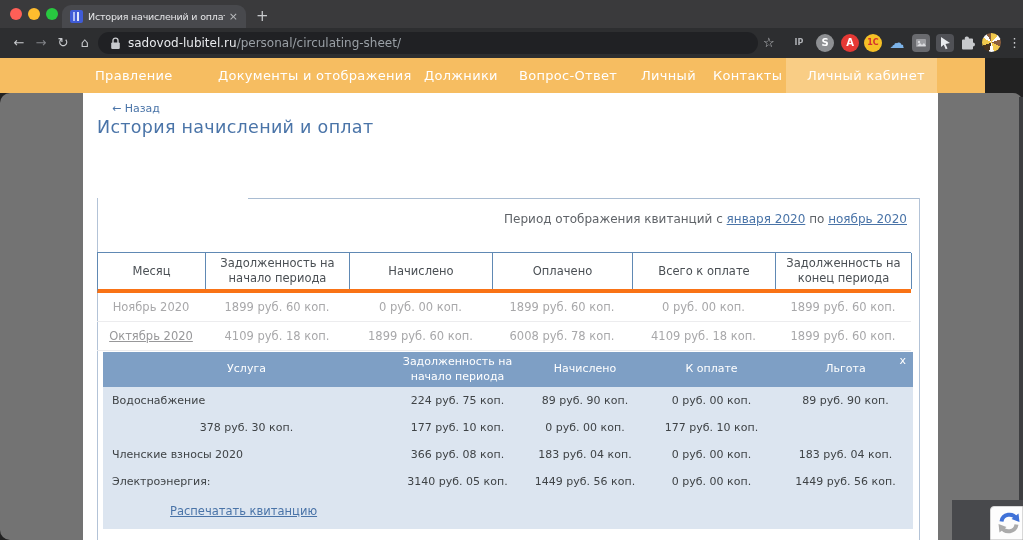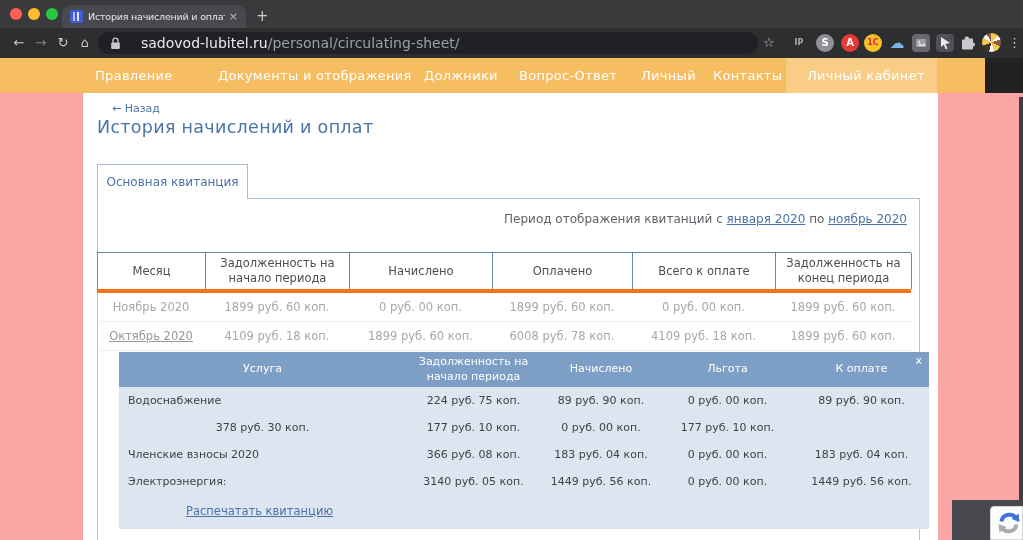--- a/index.html
+++ b/index.html
@@ -18,41 +18,41 @@
   .favicon:before{ content:""; position:absolute; left:3px; top:2px; width:2px; height:9px; background:#aebdf2; }
   .favicon:after{ content:""; position:absolute; left:7px; top:2px; width:2px; height:9px; background:#dfe6fb; }
   .btab-title { color:#e6e7e9; font-size:9.5px; white-space:nowrap; overflow:hidden; flex:1 1 auto; letter-spacing:-0.2px; }
   .btab-close { color:#b9bbbe; font-size:11px; margin-left:4px; flex:0 0 auto; cursor:default; }
   .newtab { position:absolute; left:256px; top:6px; color:#c8cacd; font-size:15px; line-height:20px; }
   .toolbar { position:absolute; left:0; top:28px; width:1023px; height:30px; background:#2d2e30; }
   .navbtn { position:absolute; top:5px; width:22px; height:20px; text-align:center; font-size:13px; line-height:20px; color:#c8cacd; }
   .navbtn.dim{ color:#808387; }
   .omnibox { position:absolute; left:98px; top:4px; width:660px; height:22px; border-radius:11px; background:#202124;
              display:flex; align-items:center; padding:0 12px; }
-  .omni-url { font-size:14px; white-space:nowrap;margin-left:13px; }
+  .omni-url { font-size:12px; white-space:nowrap; }
   .omni-url .domain{ color:#e8eaed; } .omni-url .path{ color:#9aa0a6; }
   .star { position:absolute; left:763px; top:5px; color:#c8cacd; font-size:13px; line-height:20px; }
   .ext { position:absolute; top:6px; width:18px; height:18px; border-radius:50%; text-align:center; }
   .ext-ip { left:790px; color:#aeb0b4; font-size:8px; font-weight:bold; line-height:18px; border-radius:3px; }
   .ext-s  { left:816px; background:#8e9093; color:#fff; font-size:10px; font-weight:bold; line-height:18px; }
   .ext-a  { left:841px; background:#e53935; color:#fff; font-size:10px; font-weight:bold; line-height:18px; }
   .ext-1c { left:864px; background:#f6c026; color:#d32f2f; font-size:8px; font-weight:bold; line-height:18px; }
   .ext-cloud { left:888px; color:#7db3e8; font-size:15px; line-height:18px; }
   .ext-photo { left:912px; background:#696a6e; border-radius:4px; }
   .ext-cursor{ left:936px; background:#505156; border-radius:4px; }
   .ext-puzzle{ left:959px; }
   .avatar { position:absolute; left:982px; top:5px; width:19px; height:19px; border-radius:50%;
             background:conic-gradient(#f2c94c 0 40deg,#fdfdfd 40deg 70deg,#8b5e3c 70deg 115deg,#f2c94c 115deg 165deg,#fdfdfd 165deg 195deg,#46321e 195deg 250deg,#f2c94c 250deg 300deg,#fdfdfd 300deg 330deg,#8b5e3c 330deg); }
   .menu-dots { position:absolute; left:1008px; top:5px; color:#c8cacd; font-size:13px; line-height:20px; }
   
   .sitenav { position:absolute; left:0; top:58px; width:985px; height:35px; background:#f6bd61; }
   .sitenav .item { position:absolute; top:0; height:35px; line-height:35px; color:#ffffff; font-size:13px; letter-spacing:0.3px; }
   .nav-active-bg { position:absolute; left:786px; top:0; width:151px; height:35px; background:#f9cd85; }
   
-  .pagebody { position:absolute; left:0; top:93px; width:1023px; height:447px; background:#fca5a5; }
+  .pagebody { position:absolute; left:0; top:93px; width:1023px; height:447px; background:#737373;border-radius:10px; }
   .content { position:absolute; left:83px; top:0; width:855px; height:447px; background:#ffffff; }
   .back-link { position:absolute; left:29px; top:9px; font-size:11px; color:#4a74a8; }
   .page-title { position:absolute; left:14px; top:24px; font-size:17.5px; color:#4a74a8; letter-spacing:0.3px; }
   .receipt-tab { position:absolute; left:14px; top:71px; width:151px; height:35px; background:#fff;
                  border:1px solid #a9bcd2; border-bottom:none; display:flex; align-items:center; justify-content:center;
                  font-size:12px; color:#4a74a8; z-index:2; }
   .panel-topline { position:absolute; left:165px; top:105px; width:671px; height:0; border-top:1px solid #a9bcd2; }
   .panel-left  { position:absolute; left:14px;  top:105px; width:0; height:342px; border-left:1px solid #b3c3d7; }
   .panel-right { position:absolute; left:836px; top:105px; width:0; height:342px; border-left:1px solid #b3c3d7; }
   .period { position:absolute; right:31px; top:119px; font-size:12px; color:#5f6368; white-space:nowrap; }
@@ -60,21 +60,21 @@
   
   .htable { position:absolute; left:14px; top:159px; width:814px; }
   .hhead { display:grid; grid-template-columns:108px 144px 143px 140px 143px 136px;
            border-top:1px solid #6089b4; border-bottom:4px solid #f97316; border-left:1px solid #6089b4; }
   .hhead .hc { min-height:36px; border-right:1px solid #6089b4; display:flex; align-items:center; justify-content:center;
                text-align:center; font-size:11.5px; line-height:1.3; color:#4a4f54; padding:2px 6px; }
   .hrow { display:grid; grid-template-columns:108px 144px 143px 140px 143px 136px; height:29px; border-bottom:1px solid #ececee; }
   .hrow .hc { display:flex; align-items:center; justify-content:center; font-size:11.5px; color:#a8a8aa; }
   .hrow .month-link { color:#98989a; text-decoration:underline; cursor:pointer; }
   
-  .dpanel { position:absolute; left:20px; top:259px; width:810px;margin-left:16px; }
+  .dpanel { position:absolute; left:20px; top:259px; width:810px; }
   .dhead { position:relative; display:grid; grid-template-columns:287px 135px 120px 133px 135px; background:#7e9fc5; min-height:35px; }
   .dhead .dc { display:flex; align-items:center; justify-content:center; text-align:center;
                color:#ffffff; font-size:11px; line-height:1.3; padding:2px 4px; }
   .dclose { position:absolute; right:7px; top:2px; color:#ffffff; font-size:11px; cursor:pointer; }
   .dbody { background:#dce5f0; }
   .drow { display:grid; grid-template-columns:287px 135px 120px 133px 135px; height:27px; }
   .drow .dc { display:flex; align-items:center; justify-content:center; font-size:11px; color:#3f4346; }
   .drow .dc.name { justify-content:flex-start; padding-left:9px; }
   .print-row { background:#dce5f0; height:34px; position:relative; }
   .print-link { position:absolute; left:67px; top:9px; font-size:11.5px; color:#4a74a8; text-decoration:underline; }
@@ -150,21 +150,20 @@
     <span class="item" style="left:713px">Контакты</span>
     <span class="item" style="left:807px">Личный кабинет</span>
   </div>
 
   <div class="pagebody">
     <div class="content">
 
       <a class="back-link">← Назад</a>
       <div class="page-title">История начислений и оплат</div>
 
-      <div class="receipt-tab">Основная квитанция</div>
       <div class="panel-topline"></div>
       <div class="panel-left"></div>
       <div class="panel-right"></div>
 
       <div class="period">
         <span>Период отображения квитанций с</span>
         <a>января 2020</a>
         <span>по</span>
         <a>ноябрь 2020</a>
       </div>
@@ -196,22 +195,22 @@
           <div class="hc">4109 руб. 18 коп.</div>
           <div class="hc">1899 руб. 60 коп.</div>
         </div>
       </div>
 
       <div class="dpanel">
         <div class="dhead">
           <div class="dc">Услуга</div>
           <div class="dc">Задолженность на начало периода</div>
           <div class="dc">Начислено</div>
+          <div class="dc">К оплате</div>
           <div class="dc">Льгота</div>
-          <div class="dc">К оплате</div>
           <span class="dclose">x</span>
         </div>
         <div class="dbody">
           <div class="drow">
             <div class="dc name">Водоснабжение</div>
             <div class="dc">224 руб. 75 коп.</div>
             <div class="dc">89 руб. 90 коп.</div>
             <div class="dc">0 руб. 00 коп.</div>
             <div class="dc">89 руб. 90 коп.</div>
           </div>

